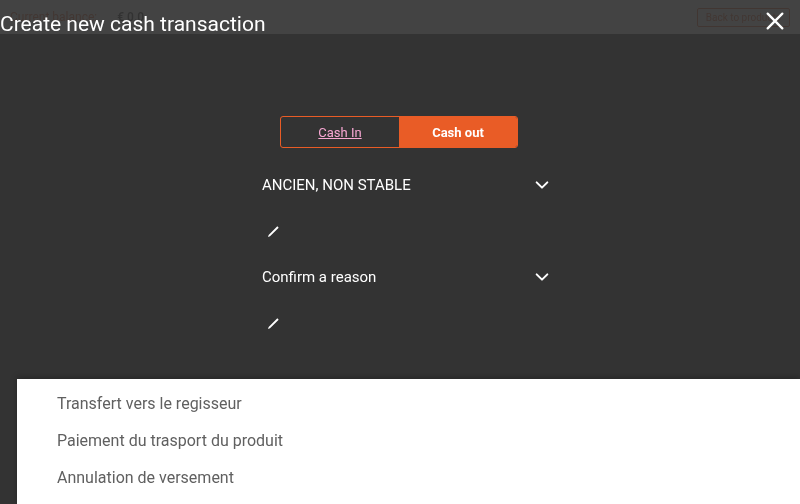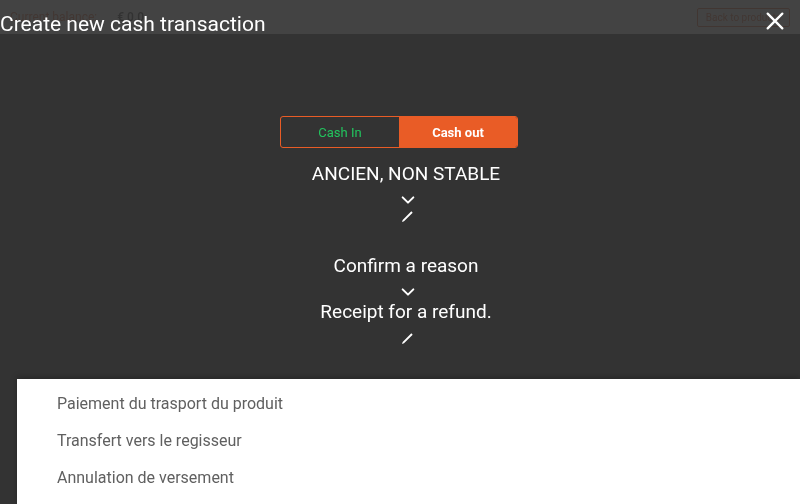--- a/index.html
+++ b/index.html
@@ -38,29 +38,29 @@
 
   .toggle {
     position: absolute; top: 116px; left: 280px;
     display: flex; border: 1px solid #e95c26; border-radius: 3px;
     overflow: hidden; height: 32px;
   }
   .toggle .seg {
     width: 118px; display: flex; align-items: center; justify-content: center;
     font-size: 13px; cursor: pointer;
   }
-  .toggle .seg.inactive { background: transparent; color: #22c55e; }
+  .toggle .seg.inactive { background: transparent; color: #f9a8d4; text-decoration: underline; }
   .toggle .seg.active   { background: #e95c26; color: #ffffff; font-weight: bold; }
 
   .fields {
     position: absolute; top: 162px; left: 262px; width: 288px;
   }
   .row {
     display: flex; align-items: center; justify-content: space-between;
-    height: 46px; color: #ffffff; font-size: 19px; flex-direction: column;
+    height: 46px; color: #ffffff; font-size: 15px;
   }
   .row .label { flex: 1; }
   .row .icon { width: 20px; display: flex; justify-content: flex-end; }
   .row svg { width: 16px; height: 16px; fill: #ffffff; }
 
   .confirm-wrap {
     position: absolute; top: 380px; left: 0; right: 0;
     display: flex; justify-content: center;
   }
   .confirm-btn {
@@ -125,31 +125,30 @@
   <div class="row">
     <span class="label">Confirm a reason</span>
     <span class="icon">
       <svg viewBox="0 0 24 24">
           <path d="M4 8 L12 16 L20 8" stroke="#ffffff" stroke-width="3" fill="none" stroke-linecap="round" stroke-linejoin="round"></path>
         </svg>
     </span>
   </div>
 
   <div class="row">
-    <span class="label">Receipt for a refund.</span>
     <span class="icon">
       <svg viewBox="0 0 24 24">
           <path d="M3 21 L6 20 L19 7 L17 5 L4 18 Z M17 5 L19 7" fill="#ffffff"></path>
         </svg>
     </span>
   </div>
 
 </div>
 
 <div class="confirm-wrap">
   <div class="confirm-btn">Confirm</div>
 </div>
 
 <div class="dropdown">
+  <div class="opt">Transfert vers le regisseur</div>
   <div class="opt">Paiement du trasport du produit</div>
-  <div class="opt">Transfert vers le regisseur</div>
   <div class="opt">Annulation de versement</div>
 </div>
 
 </body></html>

